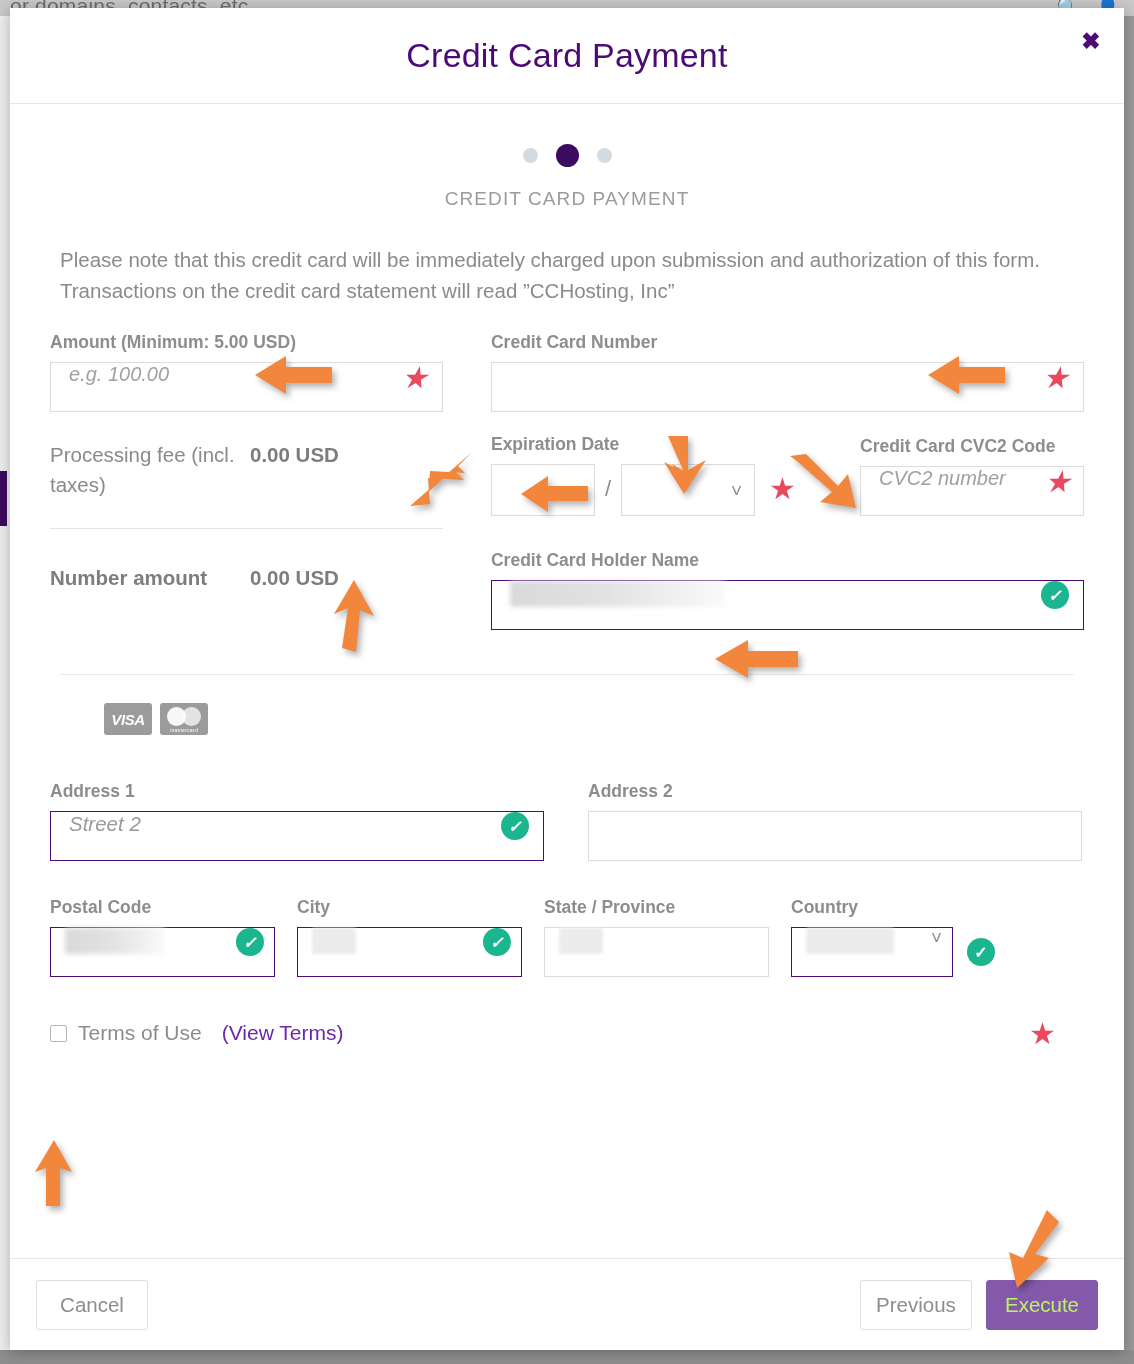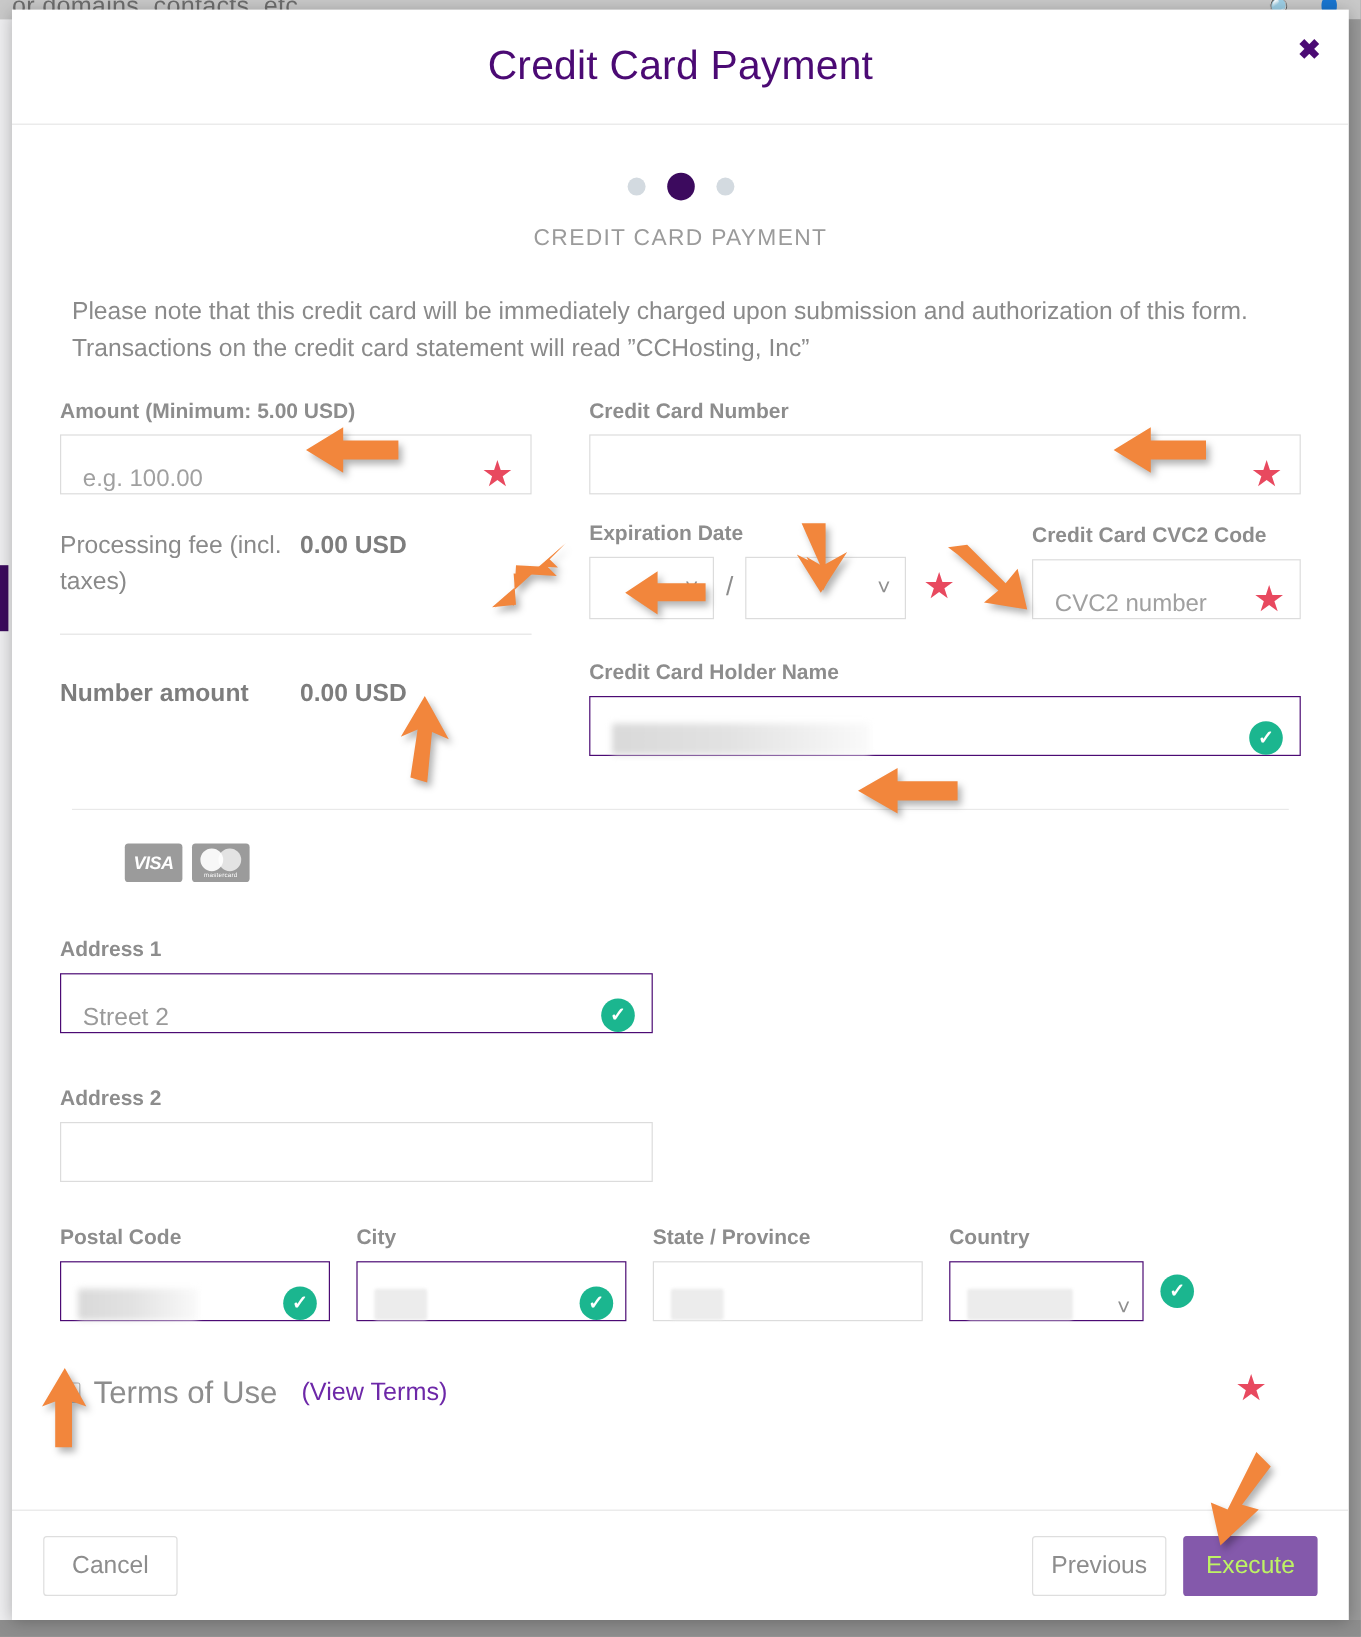--- a/index.html
+++ b/index.html
@@ -103,22 +103,23 @@
     font-size: 17.5px;
     font-weight: bold;
     margin-bottom: 9px;
     white-space: nowrap;
   }
   .fld-box {
     position: relative;
     height: 50px;
     border: 1px solid #dcdcdc;
     background: #fff;
-    display: flex; align-items: flex-end;
+    display: flex; align-items: flex-start;
     padding: 0 12px 0 18px;
+    font-style: italic;
   }
   .fld-box.valid { border: 1px solid #4b0a74; }
   .fld-box .ph { color: #a0a0a0; font-size: 20px; }
   .blur-val {
     height: 26px;
     background: linear-gradient(90deg,#d9d9d9 0%,#e2e2e2 45%,#f1f1f1 80%,#fafafa 100%);
     filter: blur(2.5px);
     border-radius: 2px;
   }
   .blur-solid {
@@ -194,41 +195,41 @@
   }
   .mc-circles i.l { left: 0; }
   .mc-circles i.r { right: 0; opacity: .72; }
   .mc-txt {
     position: absolute; bottom: -1px; left: 0; right: 0;
     text-align: center; color: #fff; font-size: 5.2px; letter-spacing: .2px;
   }
 
   
   #addr-grid { margin: 46px 0 0 0; }
-  #addr-row1 { display: flex; gap: 44px; flex-direction: column; }
+  #addr-row1 { display: flex; gap: 44px; }
   #addr1-col { width: 494px; }
   #addr2-col { width: 494px; }
   #addr-row2 { display: flex; gap: 22px; margin-top: 36px; }
   #postal-col { width: 225px; }
   #city-col   { width: 225px; }
   #state-col  { width: 225px; }
   #country-col{ width: 225px; }
 
   
   #terms-row {
     display: flex; align-items: center;
     margin: 44px 0 0 0;
     position: relative;
   }
   #terms-check {
     width: 17px; height: 17px;
     border: 1.5px solid #b6b6b6; border-radius: 2px;
     background: #fff; margin-right: 11px;
   }
-  #terms-label { color: #8d8d8d; font-size: 26px; }
+  #terms-label { color: #8d8d8d; font-size: 21px; }
   #view-terms { color: #6d28a8; font-size: 21px; margin-left: 20px; cursor: pointer; }
   #terms-star { position: absolute; right: 28px; top: -2px; }
 
   
   #modal-footer {
     flex: 0 0 auto;
     border-top: 1px solid #e6e6e6;
     height: 92px;
     display: flex; align-items: center; justify-content: space-between;
     padding: 0 26px;

